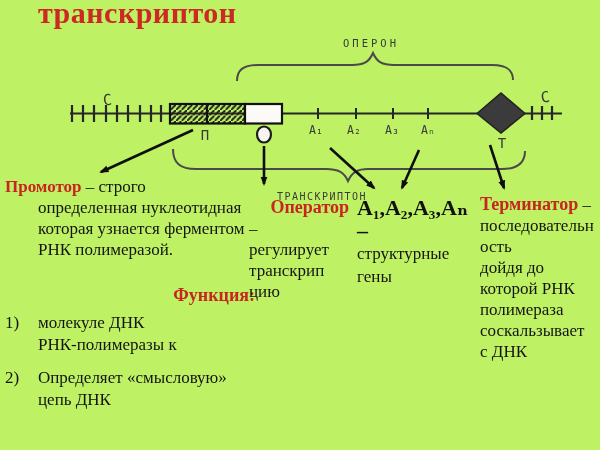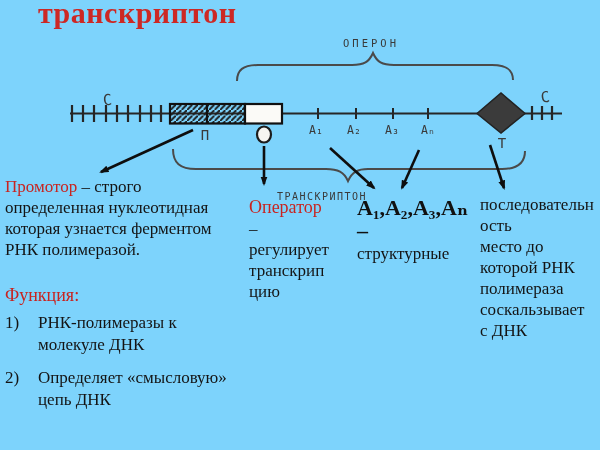--- a/index.html
+++ b/index.html
@@ -1,34 +1,34 @@
 <!DOCTYPE html>
 <html><head>
 <meta charset="utf-8">
 <style>
   html,body{margin:0;padding:0;background:#ffffff;}
   .slide{
     position:relative;width:600px;height:450px;overflow:hidden;
-    background:#7dd3fc;
+    background:#bef264;
     font-family:"Liberation Serif","DejaVu Serif",serif;
     color:#141414;
   }
   .title{
     position:absolute;left:38px;top:-4px;
     font-size:30px;font-weight:bold;color:#cd2824;letter-spacing:.5px;
   }
   svg.diagram{position:absolute;left:0;top:0;pointer-events:none;}
   .hand{
     font-family:"DejaVu Sans Mono",monospace;
     fill:#3a3a3a;
   }
   .col{position:absolute;font-size:17px;line-height:21px;}
-  .red{color:#c82420;font-weight:normal;}
+  .red{color:#c82420;font-weight:bold;text-align:right;}
   .boldblk{font-weight:bold;color:#111;}
-  .indent{}
+  .indent{margin-left:33px;}
   .func-head{font-size:18px;line-height:22px;margin-top:24px;}
   .func-list{margin-top:6px;}
   .func-item{display:flex;line-height:22px;margin-bottom:11px;}
   .func-num{width:33px;flex:0 0 33px;}
   .genes-head{font-size:22px;}
 </style>
 </head>
 <body>
 
 <div class="slide">
@@ -112,22 +112,22 @@
     <div class="indent">
       <div>определенная нуклеотидная</div>
       <div>которая узнается ферментом</div>
       <div>РНК полимеразой.</div>
     </div>
     <div class="red func-head">Функция:</div>
     <div class="func-list">
       <div class="func-item">
         <div class="func-num">1)</div>
         <div>
+          <div>молекуле ДНК</div>
           <div>РНК-полимеразы к</div>
-          <div>молекуле ДНК</div>
         </div>
       </div>
       <div class="func-item">
         <div class="func-num">2)</div>
         <div>
           <div>Определяет «смысловую»</div>
           <div>цепь ДНК</div>
         </div>
       </div>
     </div>
@@ -137,25 +137,27 @@
     <div class="red" style="font-size:18px;">Оператор</div>
     <div>–</div>
     <div>регулирует</div>
     <div>транскрип</div>
     <div>цию</div>
   </div>
 
   <div class="col" style="left:357px;top:196px;width:118px;line-height:23px;">
     <div class="boldblk genes-head">А₁,А₂,А₃,Аₙ –</div>
     <div>структурные</div>
+    <div>гены</div>
   </div>
 
   <div class="col" style="left:480px;top:194px;width:118px;">
+    <div><span class="red" style="font-size:18px;">Терминатор</span><span> –</span></div>
     <div>последовательн</div>
     <div>ость</div>
-    <div>место до</div>
+    <div>дойдя до</div>
     <div>которой РНК</div>
     <div>полимераза</div>
     <div>соскальзывает</div>
     <div>с ДНК</div>
   </div>
 
 </div>
 
 </body></html>

